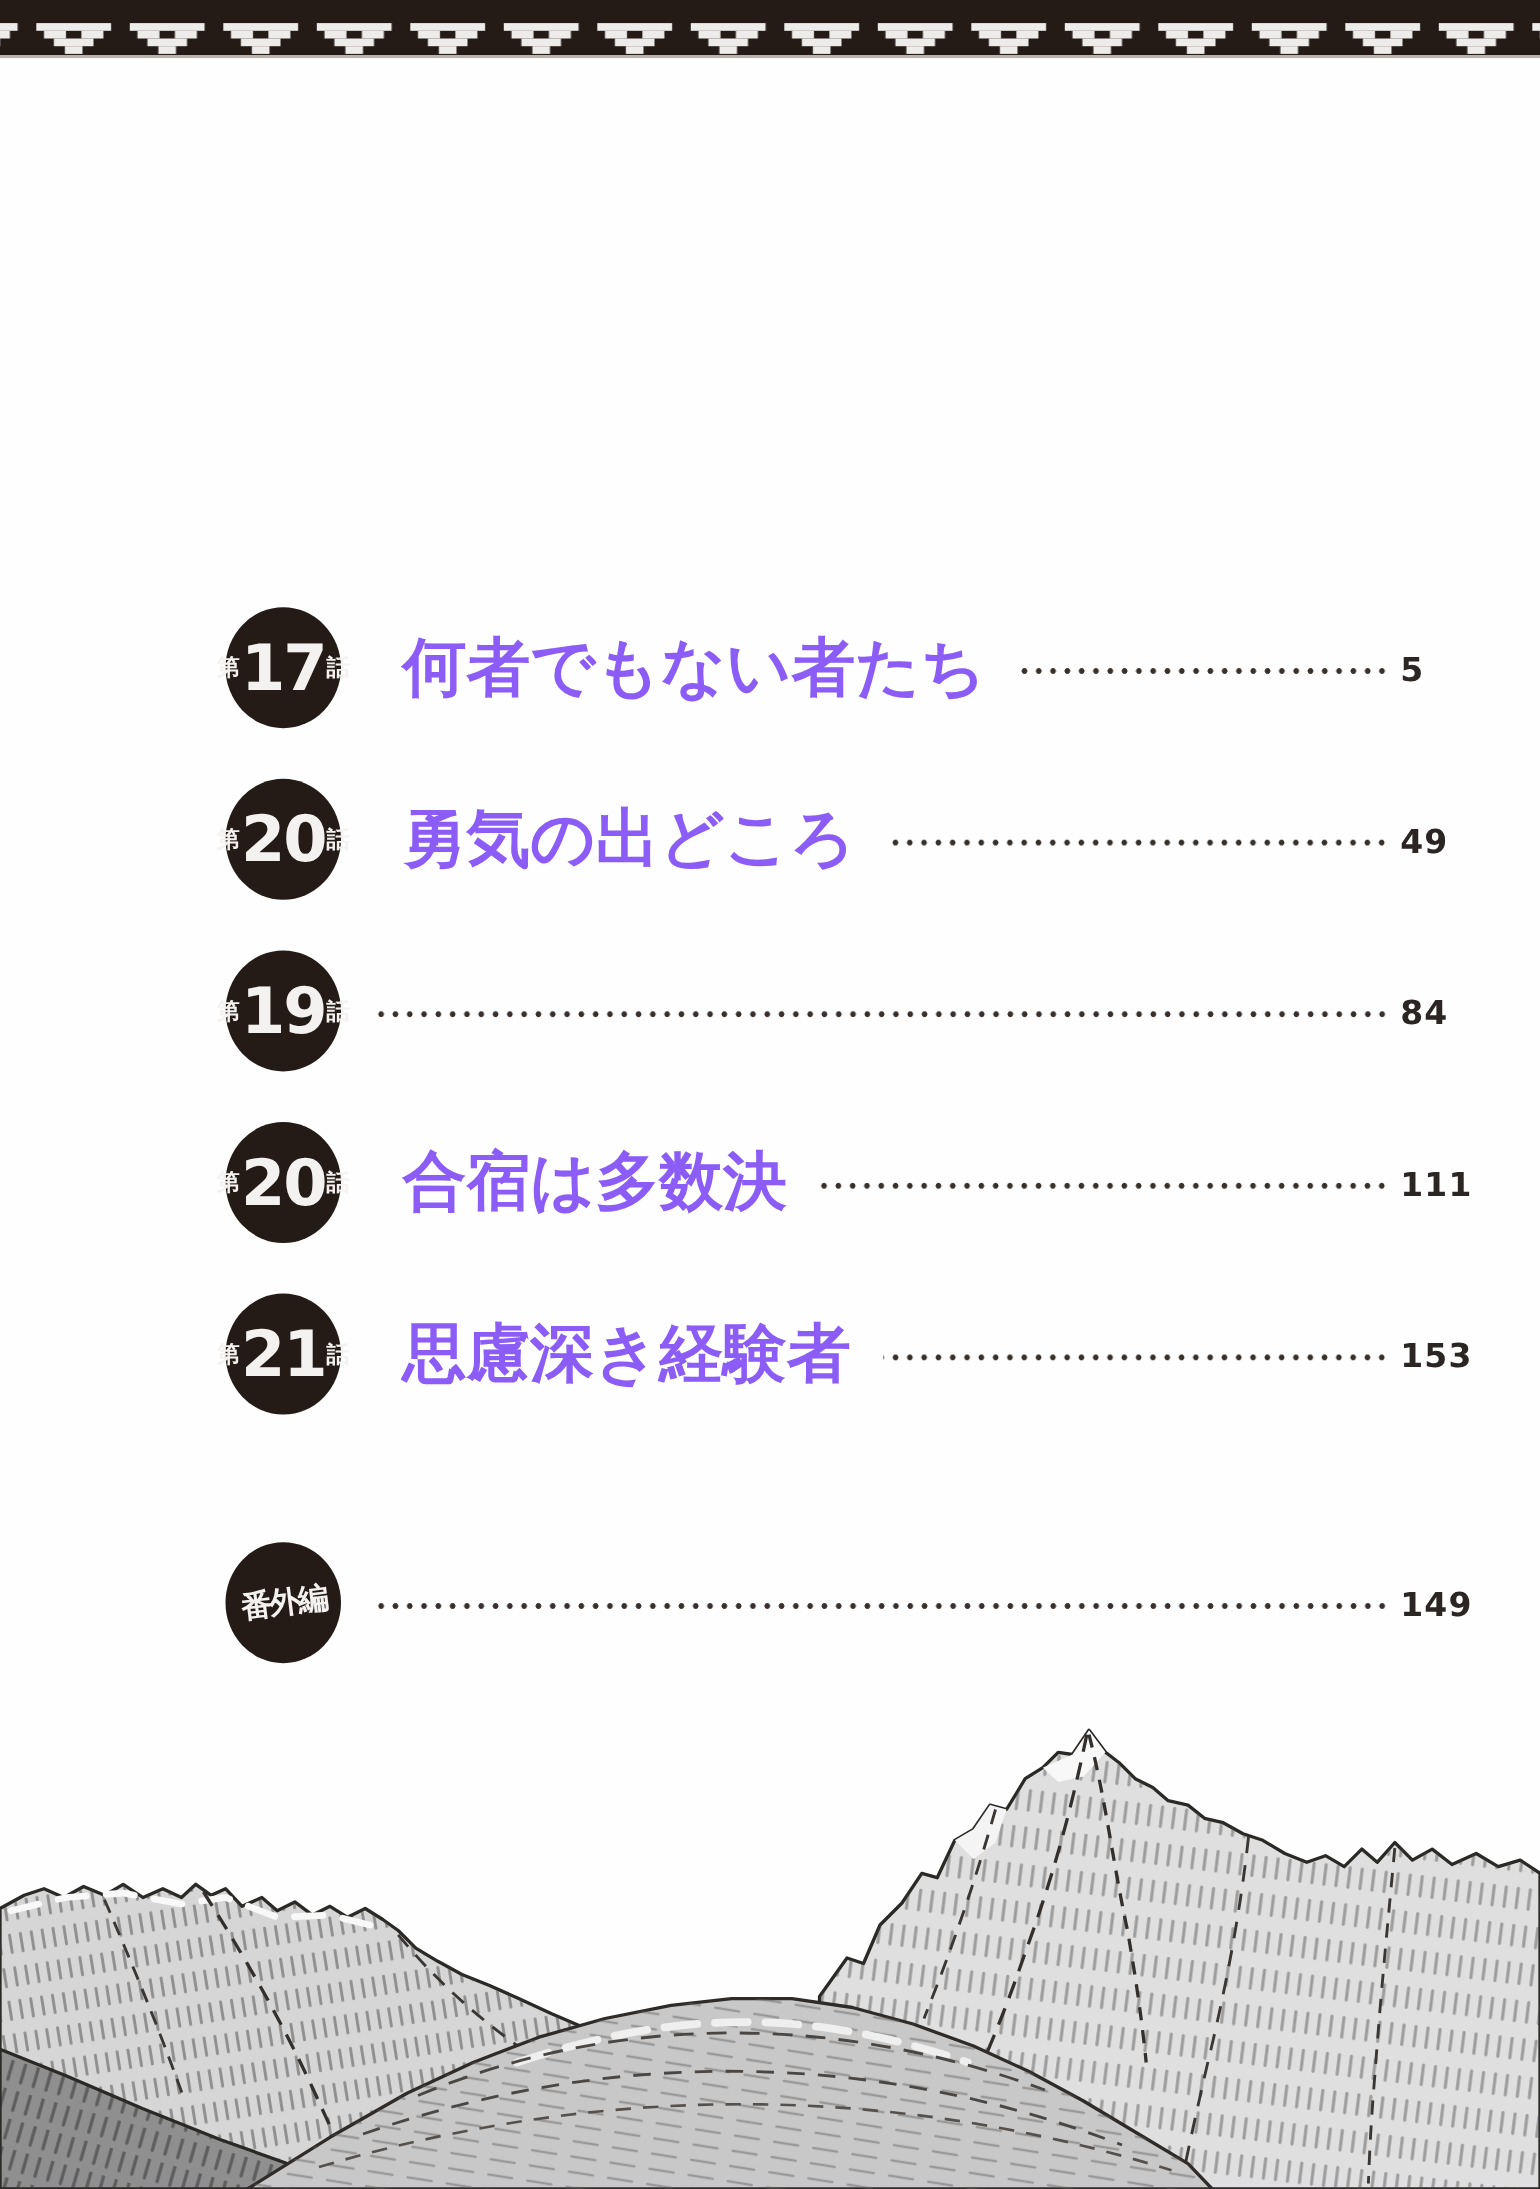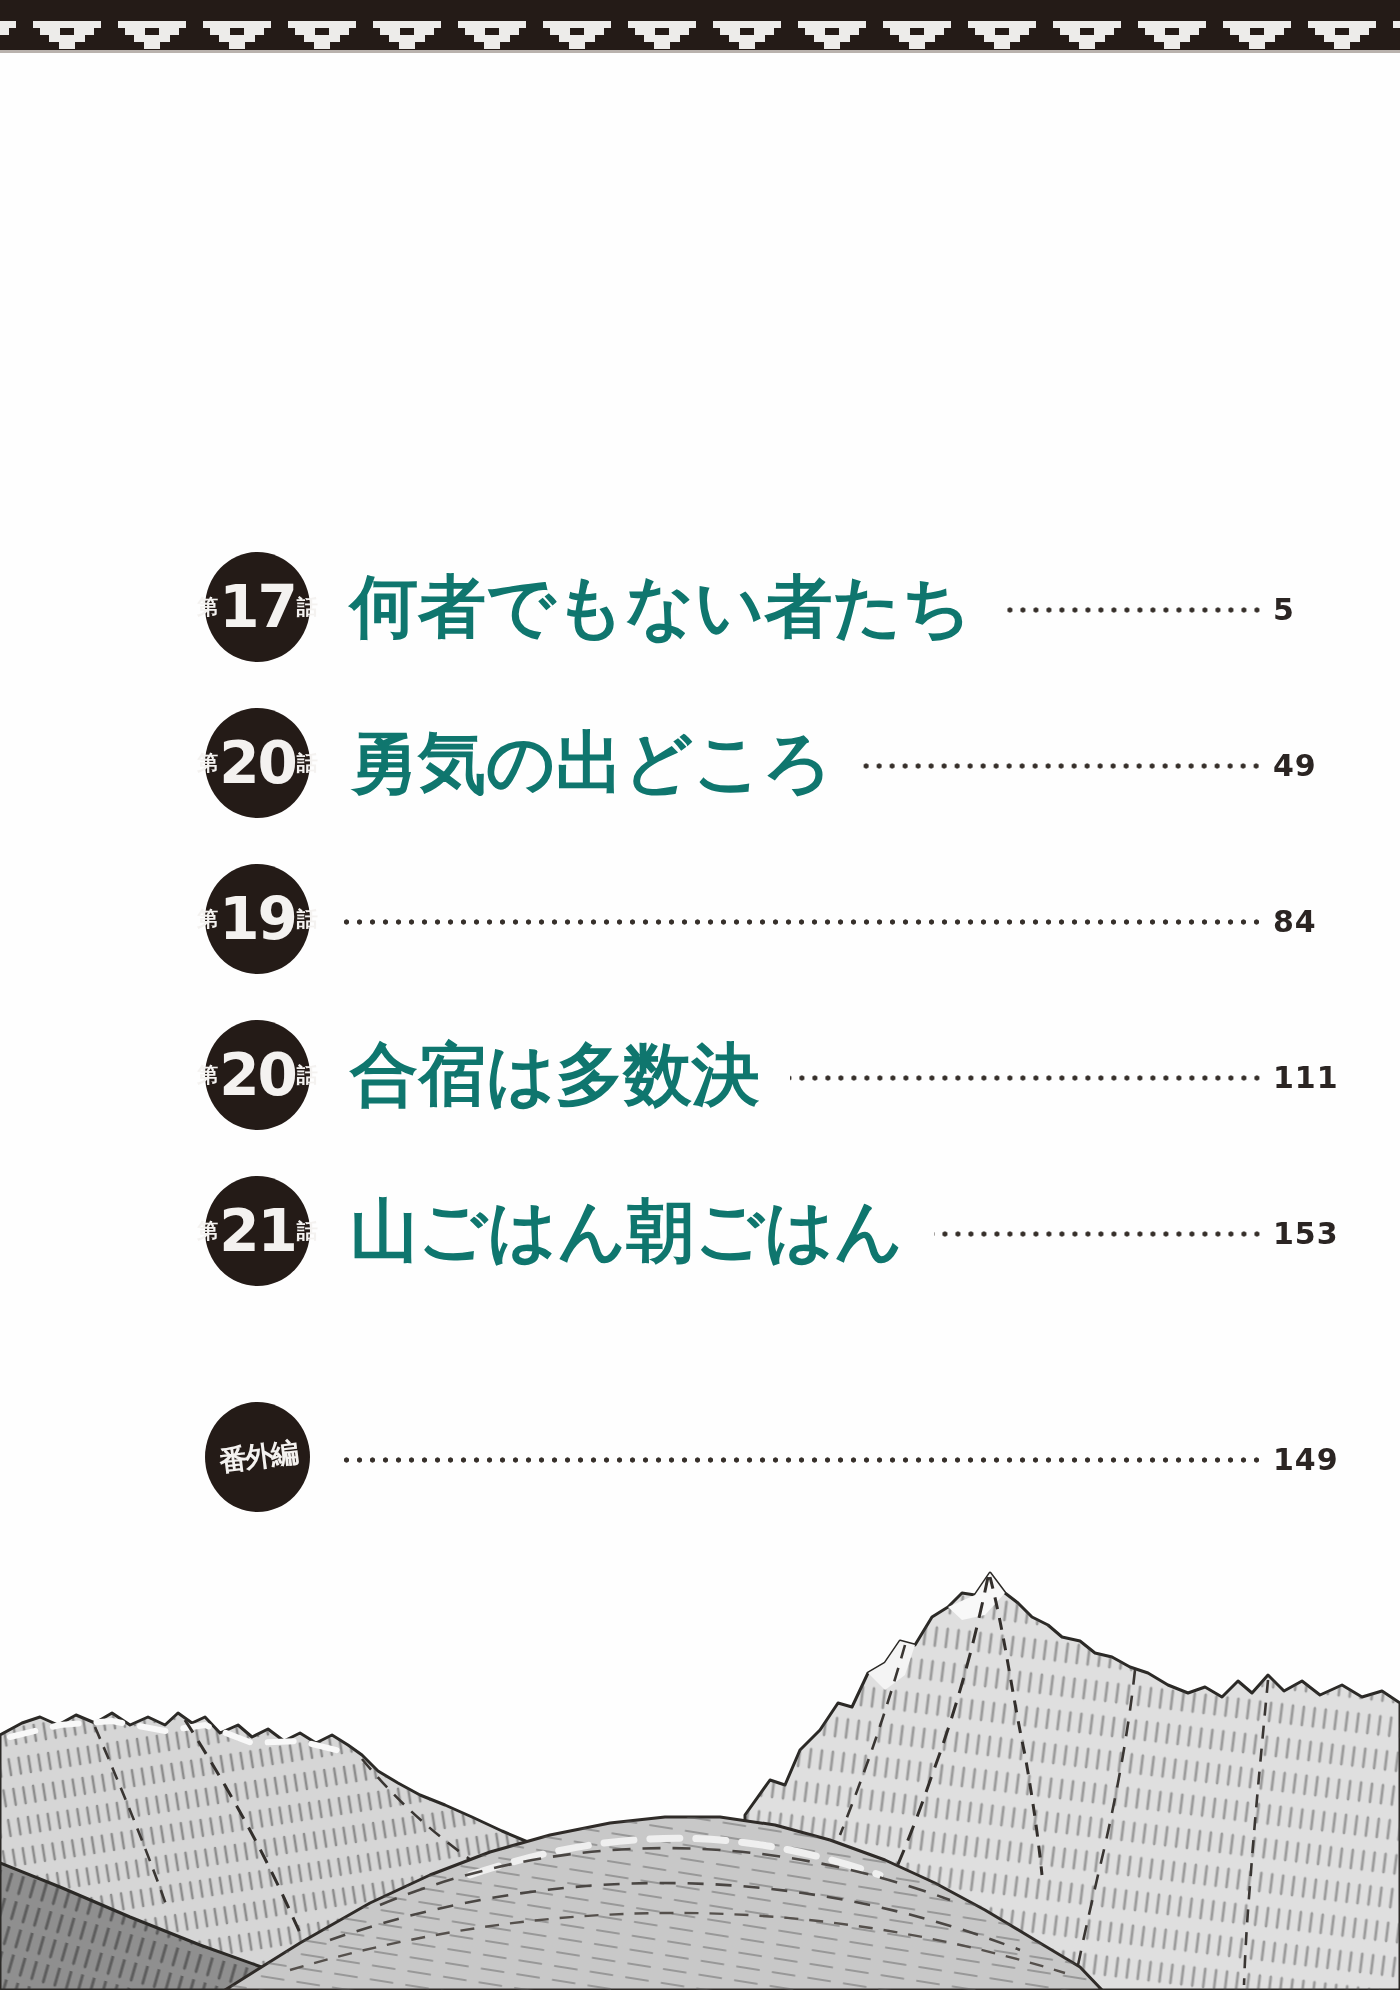--- a/index.html
+++ b/index.html
@@ -30,26 +30,26 @@
     border-radius:50%;
     display:flex;align-items:center;justify-content:center;
     color:#f4f2f0;
     line-height:1;
   }
   .badge .small{font-size:21px;font-weight:700;}
   .badge .big{font-size:58px;font-weight:700;letter-spacing:-2px;margin:0 1px;}
   .badge .label{font-size:28px;font-weight:700;transform:rotate(-7deg);letter-spacing:-2px;white-space:nowrap;}
   .badge span:empty{display:none;}
   .title{
-    margin-left:40px;
-    font-size:68px;
+    margin-left:56px;
+    font-size:58px;
     font-weight:700;
     letter-spacing:0px;
     white-space:nowrap;
-    color:#0f766e;
+    color:#8b5cf6;
   }
   .leader{
     flex:1;
     height:14px;
     margin:6px 10px 0 30px;
     background-image:radial-gradient(circle, #37302b 2.3px, rgba(0,0,0,0) 2.9px);
     background-size:13px 14px;
     background-repeat:repeat-x;
     background-position:right center;
   }
@@ -136,21 +136,21 @@
       <span class="pagenum">111</span>
     </div>
 
     <div class="toc-row">
       <div class="badge">
         <span class="small">第</span>
         <span class="big">21</span>
         <span class="small">話</span>
 
       </div>
-      <span class="title">山ごはん朝ごはん</span>
+      <span class="title">思慮深き経験者</span>
       <span class="leader"></span>
       <span class="pagenum">153</span>
     </div>
 
     <div class="toc-row extra-gap">
       <div class="badge">
 
         <span class="label">番外編</span>
       </div>
       <span class="leader"></span>

